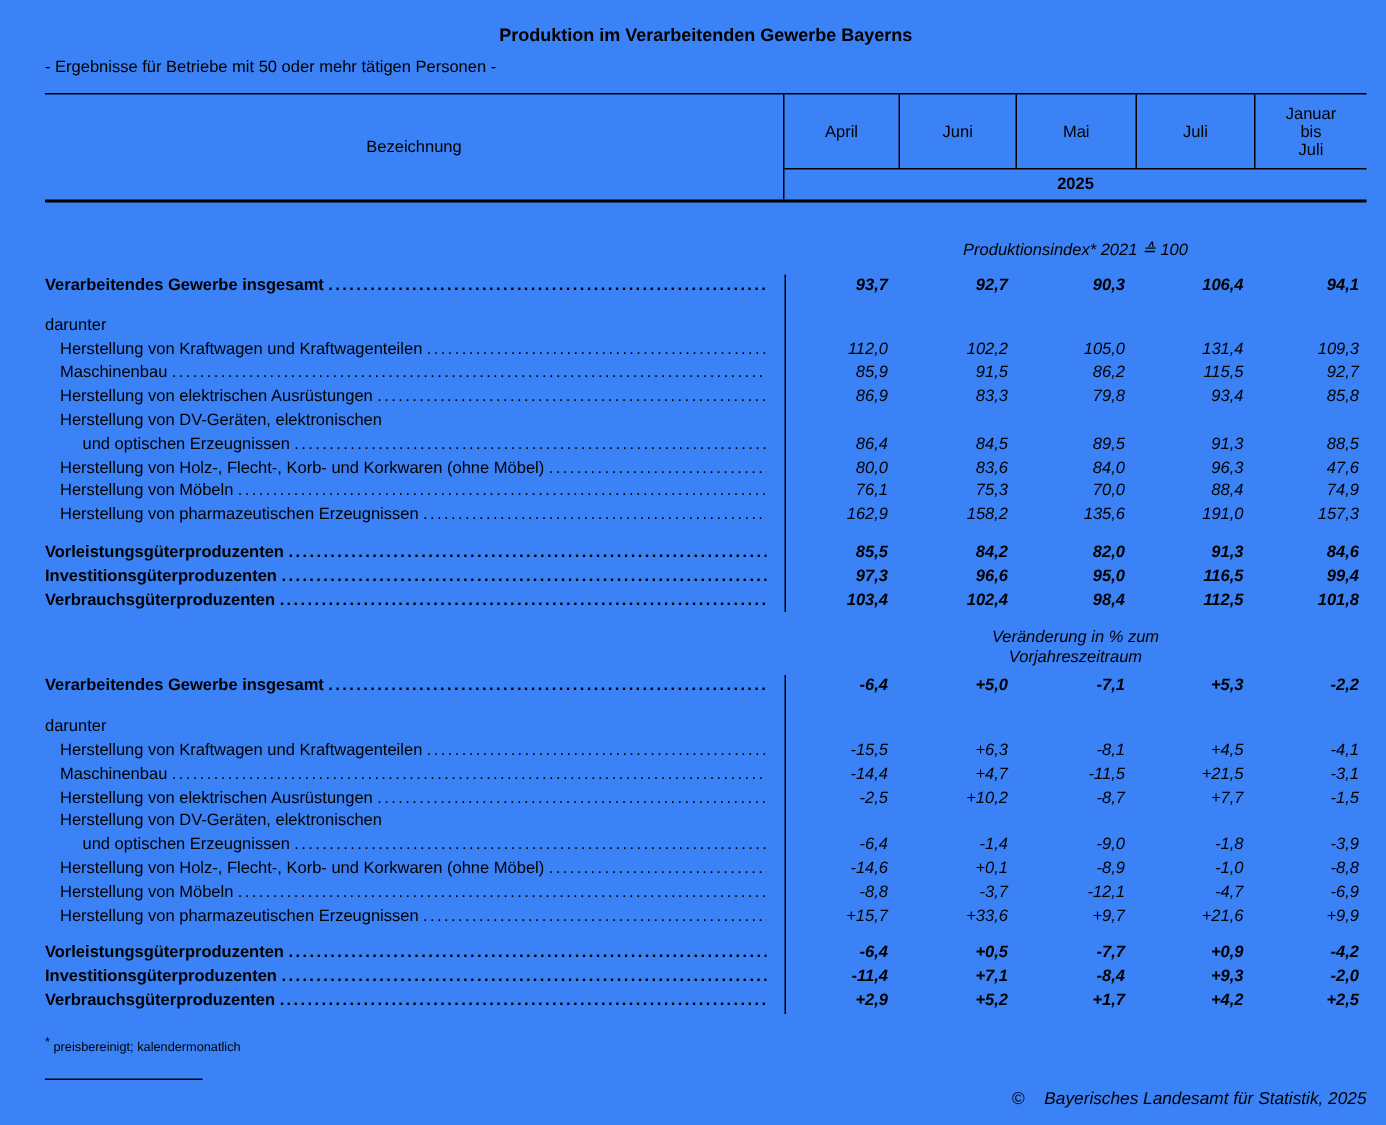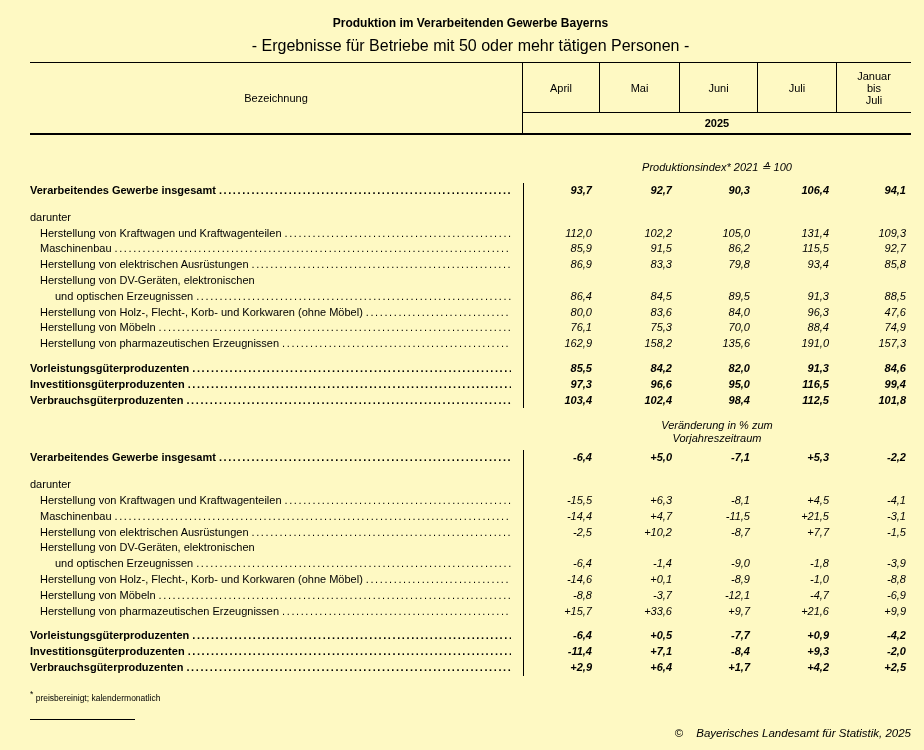--- a/index.html
+++ b/index.html
@@ -1,22 +1,22 @@
 <!DOCTYPE html>
 <html><head>
 <meta charset="utf-8">
 <style>
   html,body { margin:0; padding:0; background:#fff; }
   .page {
     position:relative; width:924px; height:750px; box-sizing:border-box;
-    padding:16px 13px 0 30px; background:#fef9c3; color:#000;
+    padding:16px 13px 0 30px; background:#3b82f6; color:#000;
     font-family:"Liberation Sans", sans-serif; overflow:hidden;
   }
   .title   { text-align:center; font-weight:bold; font-size:12px; line-height:14px; }
-  .subtitle{ text-align:center; font-size:16px; margin-top:9px; line-height:13px; }
+  .subtitle{ font-size:11px; margin-top:9px; line-height:13px; }
 
   
   .thead { display:flex; margin-top:10px; width:881px;
            border-top:1px solid #000; border-bottom:2px solid #000; }
   .th-label { width:493px; box-sizing:border-box; border-right:1px solid #000;
               display:flex; align-items:center; justify-content:center; font-size:11px; }
   .th-right { width:388px; }
   .th-months { display:flex; height:50px; box-sizing:border-box; border-bottom:1px solid #000; }
   .th-m { display:flex; align-items:center; justify-content:center; text-align:center;
           font-size:11px; line-height:12px; box-sizing:border-box;
@@ -62,22 +62,22 @@
 <div class="page">
 
   <div class="title">Produktion im Verarbeitenden Gewerbe Bayerns</div>
   <div class="subtitle">- Ergebnisse für Betriebe mit 50 oder mehr tätigen Personen -</div>
 
   <div class="thead">
     <div class="th-label">Bezeichnung</div>
     <div class="th-right">
       <div class="th-months">
         <div class="th-m c0">April</div>
+        <div class="th-m c2">Juni</div>
         <div class="th-m c1">Mai</div>
-        <div class="th-m c2">Juni</div>
         <div class="th-m c3">Juli</div>
         <div class="th-m c4">Januar
 bis
 Juli</div>
       </div>
       <div class="th-year">2025</div>
     </div>
   </div>
 
   <div>
@@ -322,21 +322,21 @@
           <div class="num c1">+7,1</div>
           <div class="num c2">-8,4</div>
           <div class="num c3">+9,3</div>
           <div class="num c4">-2,0</div>
         </div>
         <div class="trow total">
           <div class="rlabel dots">
             <span>Verbrauchsgüterproduzenten</span>
           </div>
           <div class="num c0">+2,9</div>
-          <div class="num c1">+6,4</div>
+          <div class="num c1">+5,2</div>
           <div class="num c2">+1,7</div>
           <div class="num c3">+4,2</div>
           <div class="num c4">+2,5</div>
         </div>
       </div>
   </div>
 
   <div class="footnote">
     <sup>*</sup>
     <span>preisbereinigt; kalendermonatlich</span>

